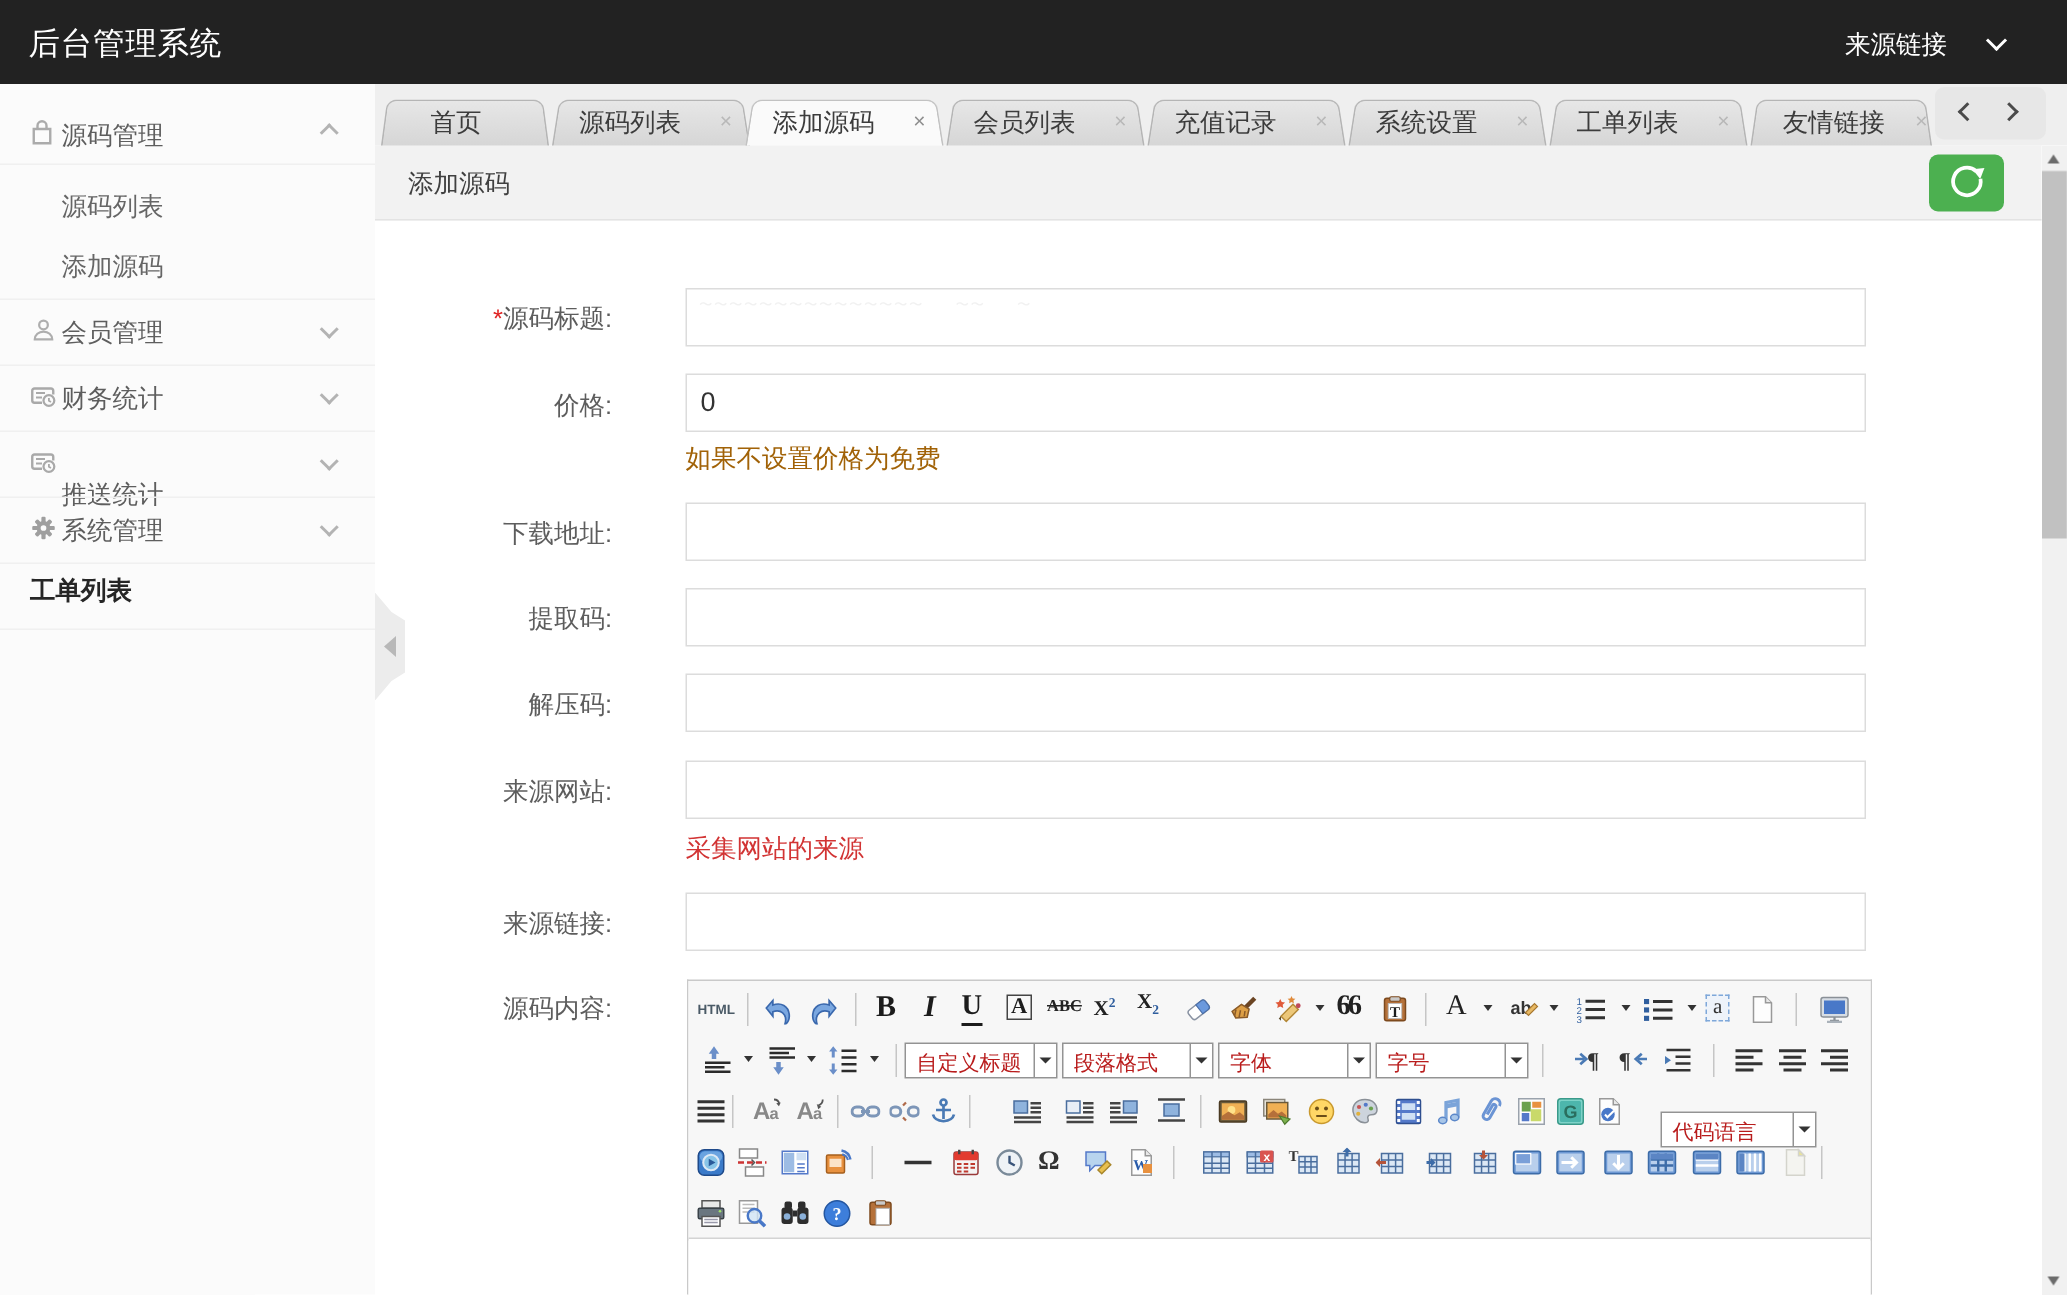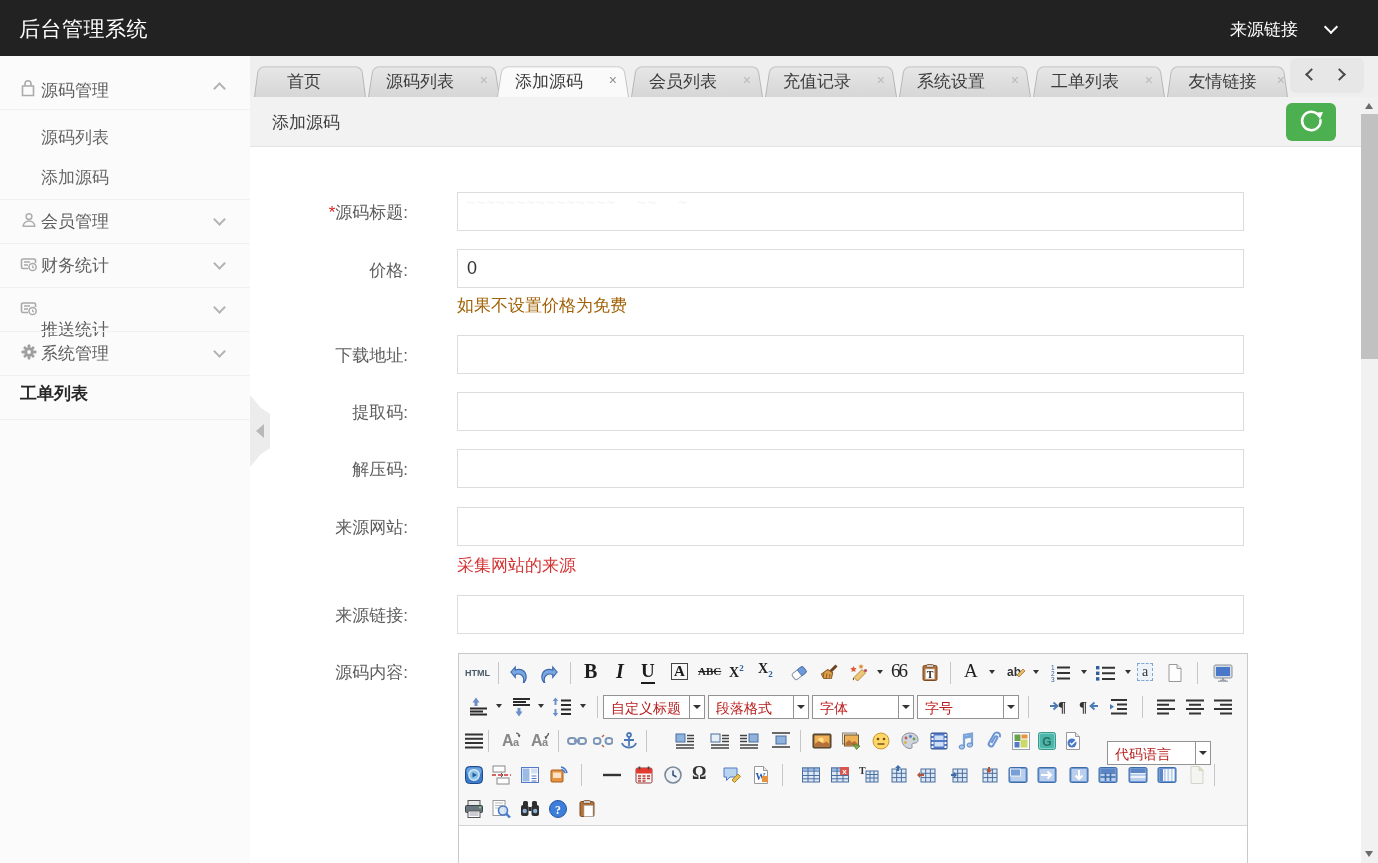--- a/index.html
+++ b/index.html
@@ -243,21 +243,21 @@
           <path d="M5 10 L4 14.5 M8 10.5 L7 15.5 M11 11 L10.5 14.5" stroke="#8a5a28" stroke-width="1"></path>
         </svg></div>
 <div class="ti" style="left:390px;top:9px;"><svg width="20" height="20" viewBox="0 0 20 20">
           <path d="M5 17.5 L13 9.5 L16.5 13 L8.5 21 Z" fill="#ecc779" stroke="#b58a3a" stroke-width="1" transform="translate(0,-3)"></path>
           <path d="M5 17.5 L3.5 19 L5 20.5 Z" fill="#5a4a2a" transform="translate(0,-3)"></path>
           <path d="M4.5 3 l1 2 l2.2 0.3 l-1.6 1.5 l0.4 2.2 l-2 -1 l-2 1 l0.4 -2.2 L1.3 5.3 l2.2 -0.3 z" fill="#e05a3a"></path>
           <path d="M12 1 l0.8 1.6 l1.8 0.2 l-1.3 1.2 l0.3 1.8 l-1.6 -0.8 l-1.6 0.8 l0.3 -1.8 L9.4 2.8 l1.8 -0.2 z" fill="#e08a3a"></path>
           <circle cx="16.5" cy="7.5" r="1.6" fill="#c04a5a"></circle>
         </svg></div>
 <div class="ti" style="left:432px;top:9px;">
-        <span style="position:absolute;top:-3px;font-family:'Liberation Serif',serif;font-weight:normal;font-size:19px;color:#222;letter-spacing:-2px;">66</span>
+        <span style="position:absolute;top:-3px;font-family:'Liberation Serif',serif;font-weight:bold;font-size:19px;color:#222;letter-spacing:-2px;">66</span>
       </div>
 <div class="ti" style="left:461px;top:9px;"><svg width="20" height="20" viewBox="0 0 20 20">
           <rect x="3" y="2.5" width="14" height="15" rx="1.5" fill="#b5713a" stroke="#7d4a1e"></rect>
           <rect x="6.5" y="1.5" width="7" height="3" rx="1" fill="#c9c9c9" stroke="#7d4a1e" stroke-width="0.8"></rect>
           <rect x="5.5" y="6" width="9" height="10" fill="#fff" stroke="#bbb" stroke-width="0.6"></rect>
           <text x="10" y="15" text-anchor="middle" font-size="10" font-weight="bold" fill="#1d1d1d" font-family="Liberation Serif">T</text>
         </svg></div>
 <div class="ti" style="left:505px;top:9px;">
         <span style="position:absolute;top:-3px;font-family:'Liberation Serif',serif;font-size:19px;color:#222;">A</span>
       </div>

